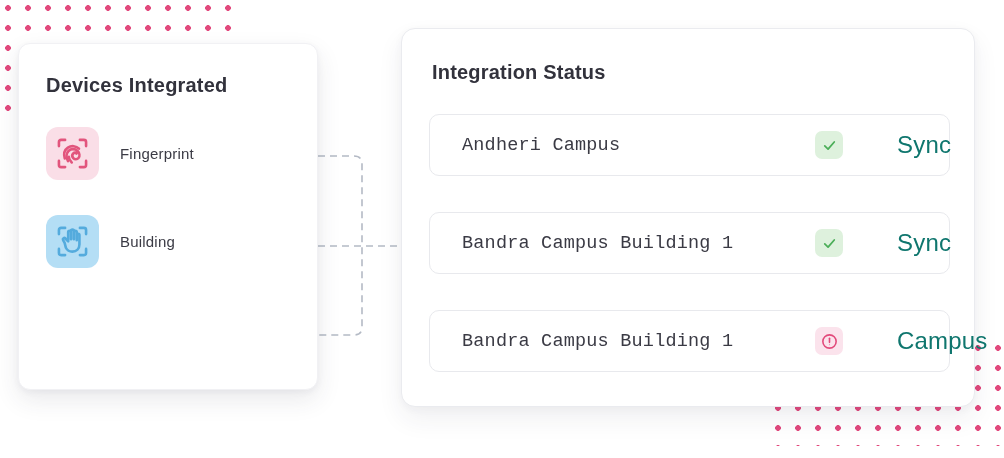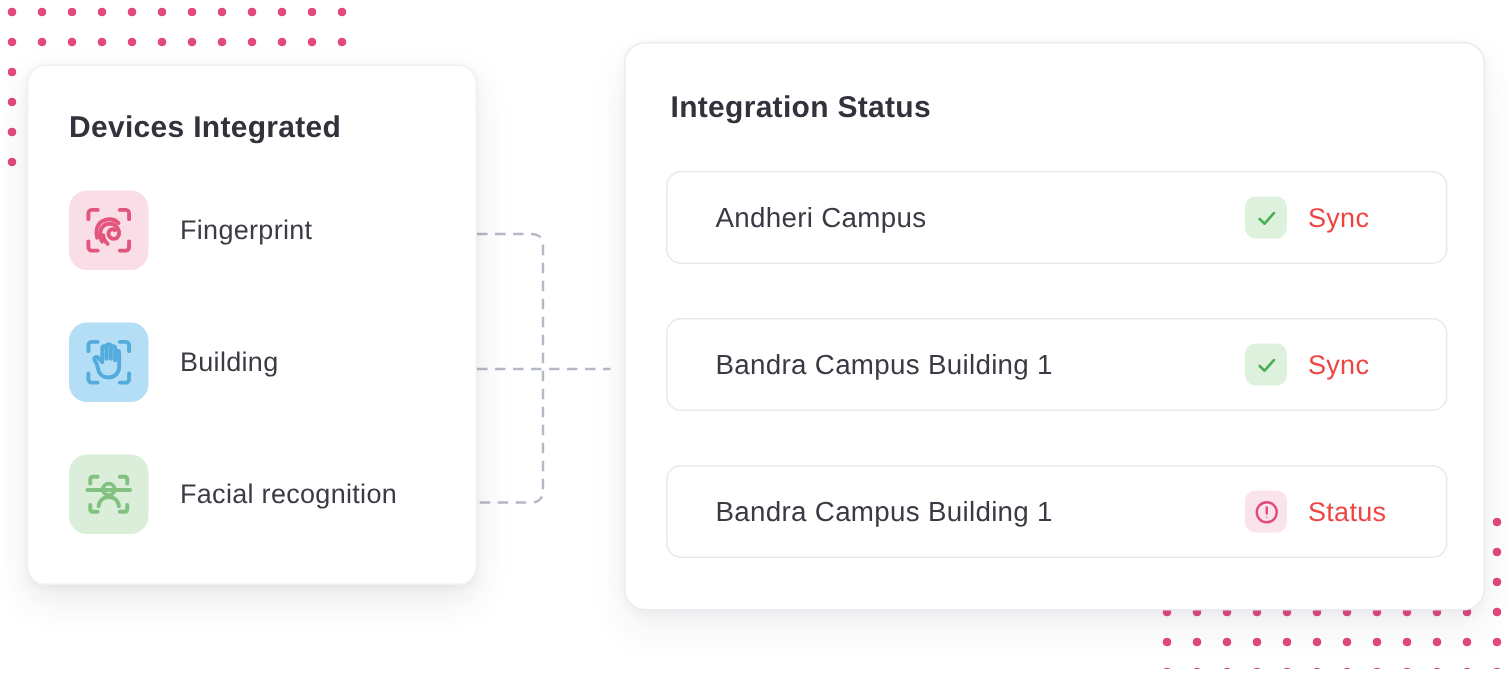--- a/index.html
+++ b/index.html
@@ -37,45 +37,45 @@
   .device-list { margin-top:30px; display:flex; flex-direction:column; gap:35px; }
   .device-item { display:flex; align-items:center; gap:21px; cursor:default; }
   .device-icon {
     width:53px; height:53px; border-radius:12px; flex:0 0 auto;
     display:flex; align-items:center; justify-content:center;
   }
   .device-icon svg { width:37px; height:37px; display:block; }
   .icon-pink  { background:#fadee7; }
   .icon-blue  { background:#b4def5; }
   .icon-green { background:#dbeeda; }
-  .device-label { font-size:18px; color:#3b3b45; letter-spacing:.2px; }
+  .device-label { font-size:15px; color:#3b3b45; letter-spacing:.2px; }
 
   .status-card {
-    left:416px; top:28px; width:574px; height:379px;
+    left:401px; top:28px; width:574px; height:379px;
     border-radius:14px; border:1px solid #eaebef;
     box-shadow:0 12px 26px rgba(45,45,70,.07), 0 2px 8px rgba(45,45,70,.04);
     padding:32px 26px 0 30px;
   }
   .status-rows { margin-top:30px; margin-left:-3px; display:flex; flex-direction:column; gap:36px; }
   .status-row {
     width:521px; height:62px; border:1px solid #e8e9ed; border-radius:10px;
     background:#fff; display:flex; align-items:center; padding:0 0 0 32px;
     cursor:default;
   }
-  .status-name { font-size:18.5px; color:#3a3a44; letter-spacing:.2px; flex:0 0 auto; }
+  .status-name { font-size:18.5px; color:#3a3a44; letter-spacing:.2px; flex:0 0 auto;font-family:Liberation Mono, monospace; }
   .status-group { position:absolute; left:385px; display:flex; align-items:center; gap:14px; }
   .status-row { position:relative; }
   .status-chip {
     width:28px; height:28px; border-radius:7px; flex:0 0 auto;
     display:flex; align-items:center; justify-content:center;
   }
   .chip-success { background:#def1dd; }
   .chip-error   { background:#fbe3ec; }
   .status-chip svg { width:19px; height:19px; display:block; }
-  .status-label { font-size:18px; color:#ef4444; letter-spacing:.2px; }
+  .status-label { font-size:24px; color:#0f766e; letter-spacing:.2px;margin-left:40px; }
 </style>
 </head>
 <body>
 
 <div class="canvas">
 
   <div class="dots dots-tl"></div>
   <div class="dots dots-br"></div>
 
   <svg class="connector" width="105" height="210" viewBox="0 0 105 210">
@@ -102,31 +102,20 @@
       <div class="device-item">
         <span class="device-icon icon-blue">
           <svg viewBox="0 0 24 24" fill="none" stroke="#54abdd" stroke-width="1.7" stroke-linecap="round" stroke-linejoin="round">
             <path d="M7.2 3.2 H4.6 C3.8 3.2 3.2 3.8 3.2 4.6 V7.2 M16.8 3.2 H19.4 C20.2 3.2 20.8 3.8 20.8 4.6 V7.2 M3.2 16.8 V19.4 C3.2 20.2 3.8 20.8 4.6 20.8 H7.2 M20.8 16.8 V19.4 C20.8 20.2 20.2 20.8 19.4 20.8 H16.8"></path>
             <path d="M6.9 12.9 L5.9 11.1 C5.35 10.15 6.65 9.25 7.4 10.05 L9.2 11.9 L9.2 6 C9.2 4.75 11.05 4.75 11.05 6 V10.5 M11.05 10.5 V5.2 C11.05 3.95 12.9 3.95 12.9 5.2 V10.5 M12.9 10.5 V6 C12.9 4.75 14.75 4.75 14.75 6 V11 M14.75 11.2 V7.9 C14.75 6.7 16.5 6.7 16.5 7.9 V13.8 C16.5 16.7 14.6 18.6 11.9 18.6 C9.9 18.6 8.6 17.75 7.7 16.05 L6.9 12.9"></path>
           </svg>
         </span>
         <span class="device-label">Building</span>
       </div>
 
-      <div class="device-item">
-        <span class="device-icon icon-green">
-          <svg viewBox="0 0 24 24" fill="none" stroke="#82c182" stroke-width="1.7" stroke-linecap="round" stroke-linejoin="round">
-            <path d="M7.2 4.4 H5.2 C4.5 4.4 4 4.9 4 5.6 V7.4 M16.8 4.4 H18.8 C19.5 4.4 20 4.9 20 5.6 V7.4 M4 16.6 V18.4 C4 19.1 4.5 19.6 5.2 19.6 H7.2 M20 16.6 V18.4 C20 19.1 19.5 19.6 18.8 19.6 H16.8"></path>
-            <path d="M2.8 10.2 H21.2"></path>
-            <circle cx="12" cy="9.9" r="2.5"></circle>
-            <path d="M7.6 17.2 C7.9 14.7 9.7 13.2 12 13.2 C14.3 13.2 16.1 14.7 16.4 17.2"></path>
-          </svg>
-        </span>
-        <span class="device-label">Facial recognition</span>
-      </div>
 
     </div>
   </div>
 
   <div class="card status-card">
     <div class="card-title">Integration Status</div>
     <div class="status-rows">
 
       <div class="status-row">
         <span class="status-name">Andheri Campus</span>
@@ -155,20 +144,20 @@
       <div class="status-row">
         <span class="status-name">Bandra Campus Building 1</span>
         <span class="status-group">
           <span class="status-chip chip-error">
             <svg viewBox="0 0 24 24" fill="none" stroke="#e24a7b" stroke-width="2" stroke-linecap="round">
               <circle cx="12" cy="12" r="8.4"></circle>
               <path d="M12 7.9 V13.1"></path>
               <circle cx="12" cy="16.1" r="0.6" fill="#e24a7b" stroke="none"></circle>
             </svg>
           </span>
-          <span class="status-label">Status</span>
+          <span class="status-label">Campus</span>
         </span>
       </div>
 
     </div>
   </div>
 
 </div>
 
 </body></html>

